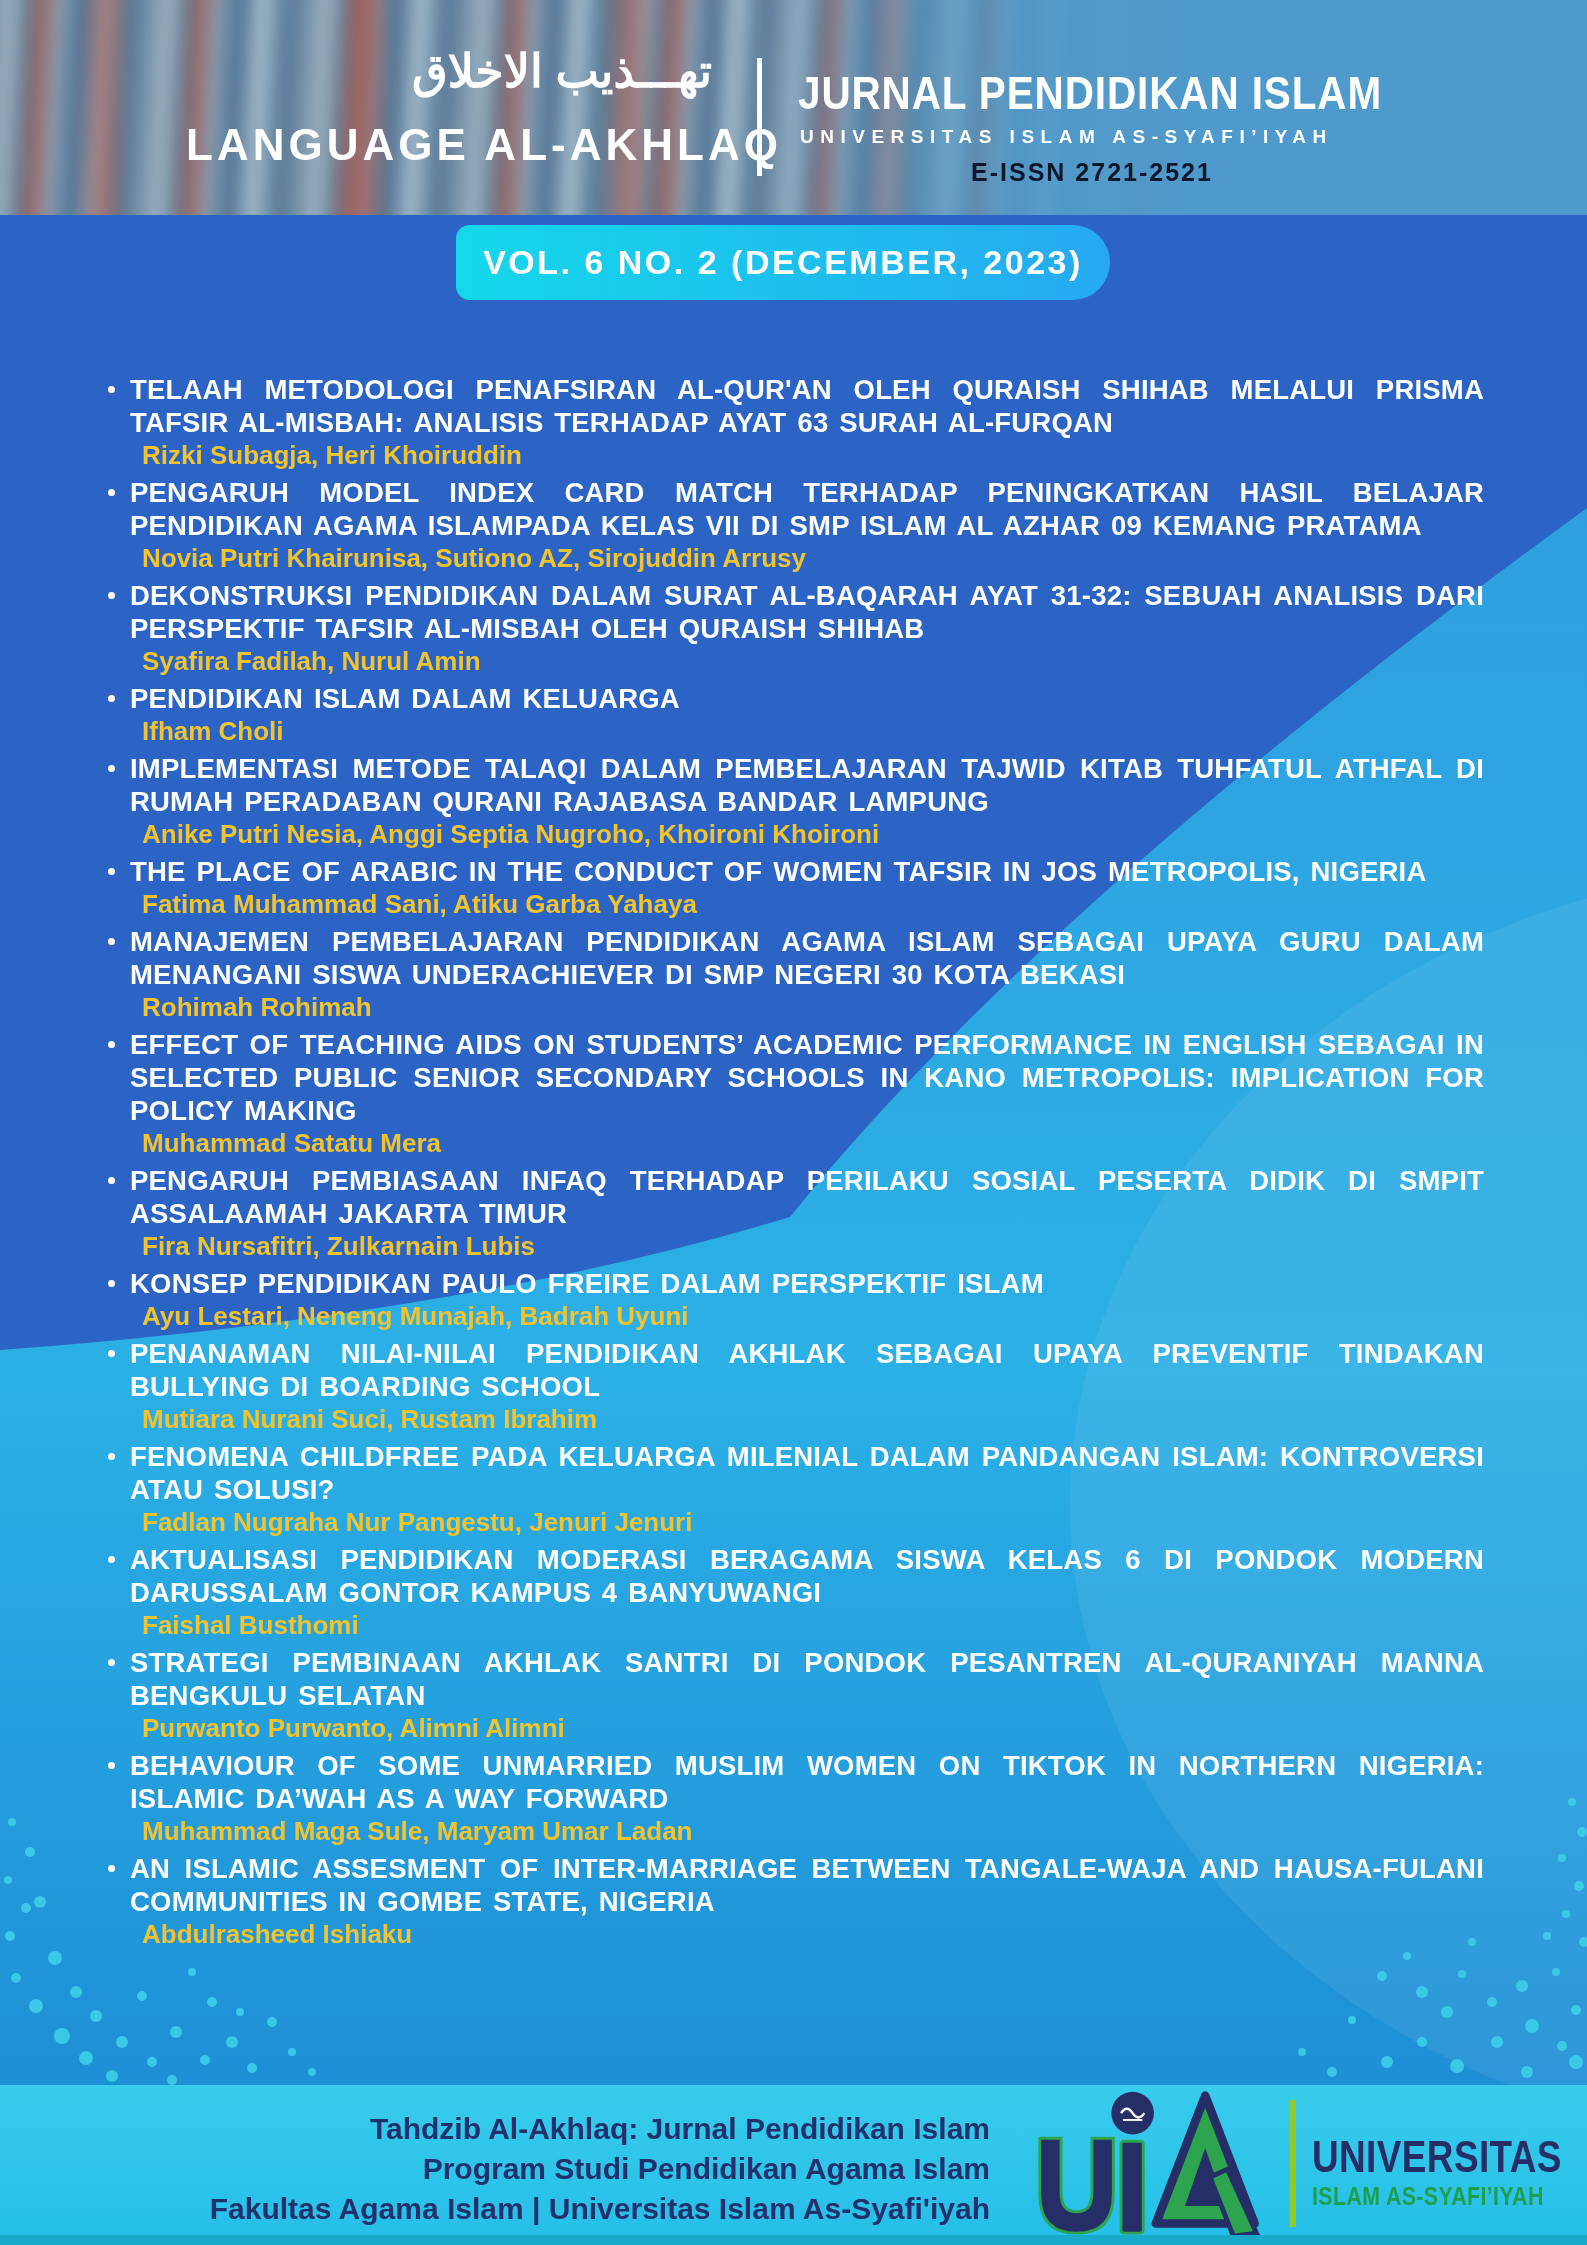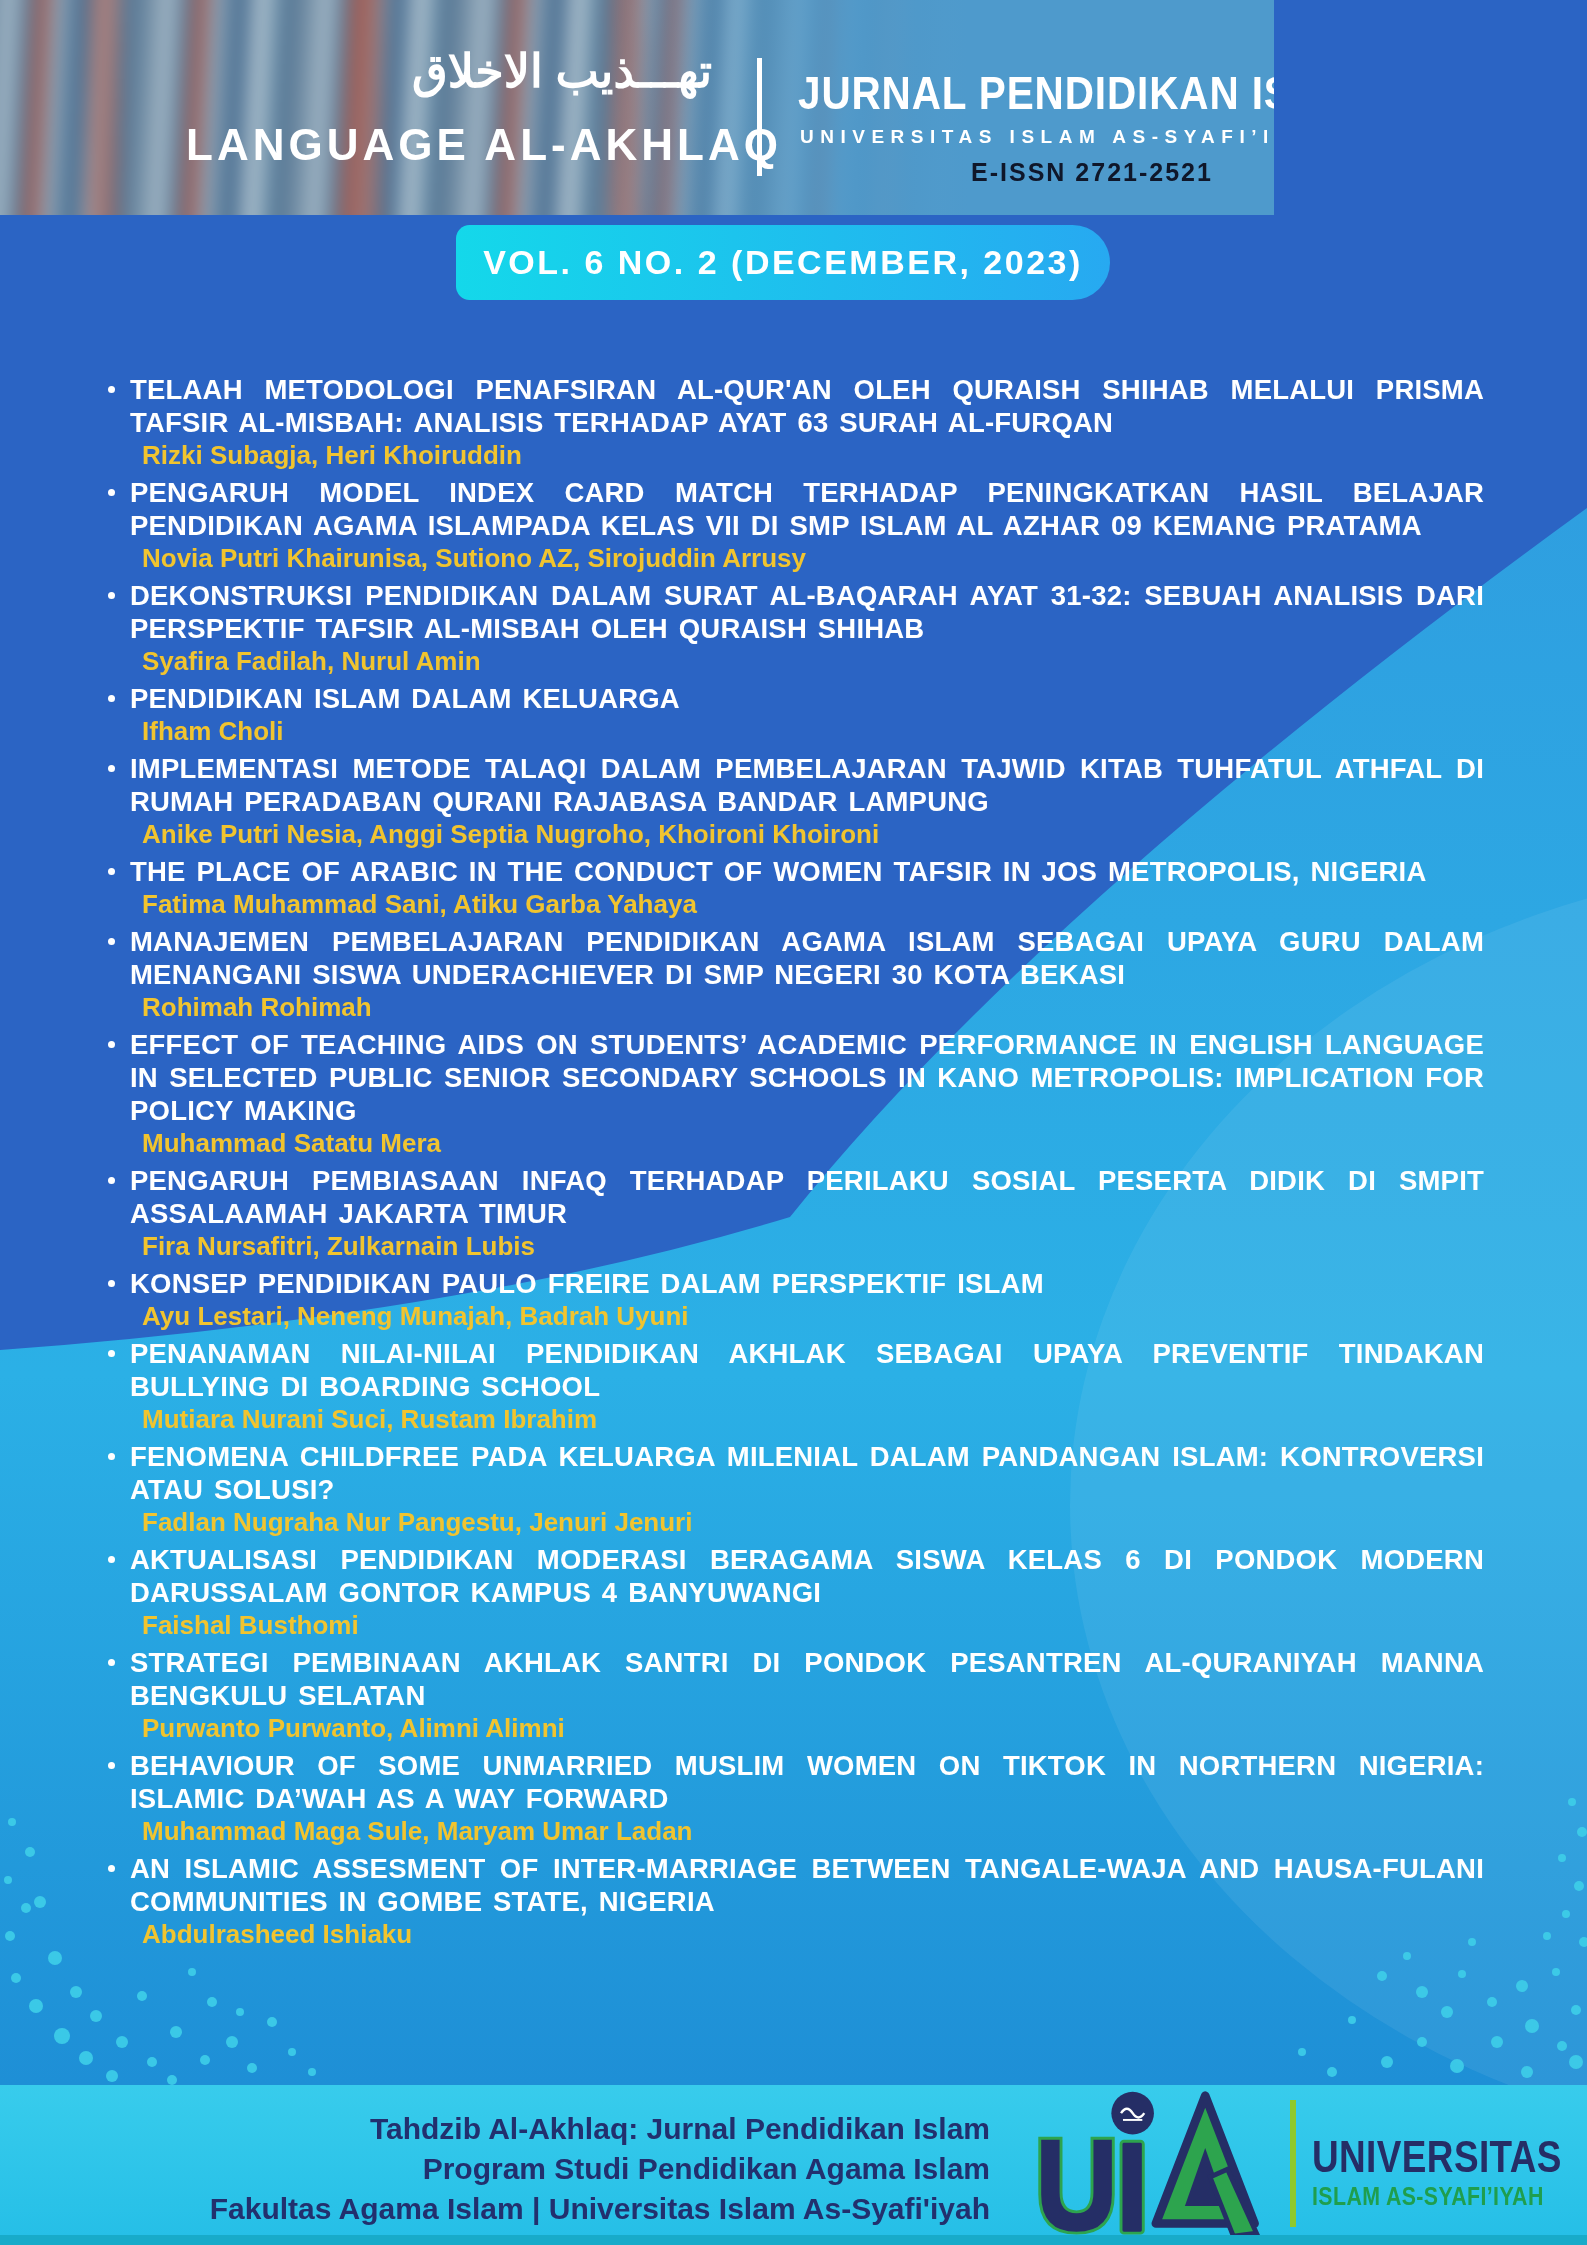--- a/index.html
+++ b/index.html
@@ -1,20 +1,20 @@
 <!DOCTYPE html>
 <html><head>
 <meta charset="utf-8">
 <style>
   html,body{margin:0;padding:0;background:#dfe6ee;}
   .page{position:relative;width:1587px;height:2245px;overflow:hidden;
         font-family:"Liberation Sans",sans-serif;background:#2b64c4;margin:0 auto;}
 
   
-  .header{position:absolute;left:0;top:0;width:1274px;height:215px;overflow:hidden;background:#4e9acc;}
+  .header{position:absolute;left:0;top:0;width:1587px;height:215px;overflow:hidden;background:#4e9acc;}
   .books-bg{position:absolute;left:-30px;top:-30px;width:1250px;height:280px;
     background:
       repeating-linear-gradient(91deg, transparent 0 120px, rgba(166,85,72,.55) 120px 152px, transparent 152px 262px),
       repeating-linear-gradient(93deg,#4e6f8e 0px,#7d97ac 28px,#a9bcca 42px,#5c7d99 58px,#a15c54 74px,#8fa7ba 90px,#42688c 116px,#b4c6d2 134px,#577f9d 158px);
     filter:blur(9px);}
   .header-fade{position:absolute;inset:0;
     background:linear-gradient(90deg,rgba(78,154,204,0) 48%,rgba(78,154,204,.9) 66%,#4e9acc 76%);}
   .arabic-title{position:absolute;left:188px;top:44px;width:524px;text-align:right;
     color:#fff;font-size:46px;font-weight:700;line-height:1.2;}
   .wordmark{position:absolute;left:186px;top:120px;color:#fff;font-size:44px;font-weight:700;
@@ -113,21 +113,21 @@
     <div class="a-title">THE PLACE OF ARABIC IN THE CONDUCT OF WOMEN TAFSIR IN JOS METROPOLIS, NIGERIA</div>
     <div class="a-authors">Fatima Muhammad Sani, Atiku Garba Yahaya</div>
   </li>
 
   <li class="article">
     <div class="a-title">MANAJEMEN PEMBELAJARAN PENDIDIKAN AGAMA ISLAM SEBAGAI UPAYA GURU DALAM MENANGANI SISWA UNDERACHIEVER DI SMP NEGERI 30 KOTA BEKASI</div>
     <div class="a-authors">Rohimah Rohimah</div>
   </li>
 
   <li class="article">
-    <div class="a-title">EFFECT OF TEACHING AIDS ON STUDENTS’ ACADEMIC PERFORMANCE IN ENGLISH LANGUAGE IN SELECTED PUBLIC SENIOR SECONDARY SCHOOLS IN KANO METROPOLIS: IMPLICATION FOR POLICY MAKING</div>
+    <div class="a-title">EFFECT OF TEACHING AIDS ON STUDENTS’ ACADEMIC PERFORMANCE IN ENGLISH SEBAGAI IN SELECTED PUBLIC SENIOR SECONDARY SCHOOLS IN KANO METROPOLIS: IMPLICATION FOR POLICY MAKING</div>
     <div class="a-authors">Muhammad Satatu Mera</div>
   </li>
 
   <li class="article">
     <div class="a-title">PENGARUH PEMBIASAAN INFAQ TERHADAP PERILAKU SOSIAL PESERTA DIDIK DI SMPIT ASSALAAMAH JAKARTA TIMUR</div>
     <div class="a-authors">Fira Nursafitri, Zulkarnain Lubis</div>
   </li>
 
   <li class="article">
     <div class="a-title">KONSEP PENDIDIKAN PAULO FREIRE DALAM PERSPEKTIF ISLAM</div>

